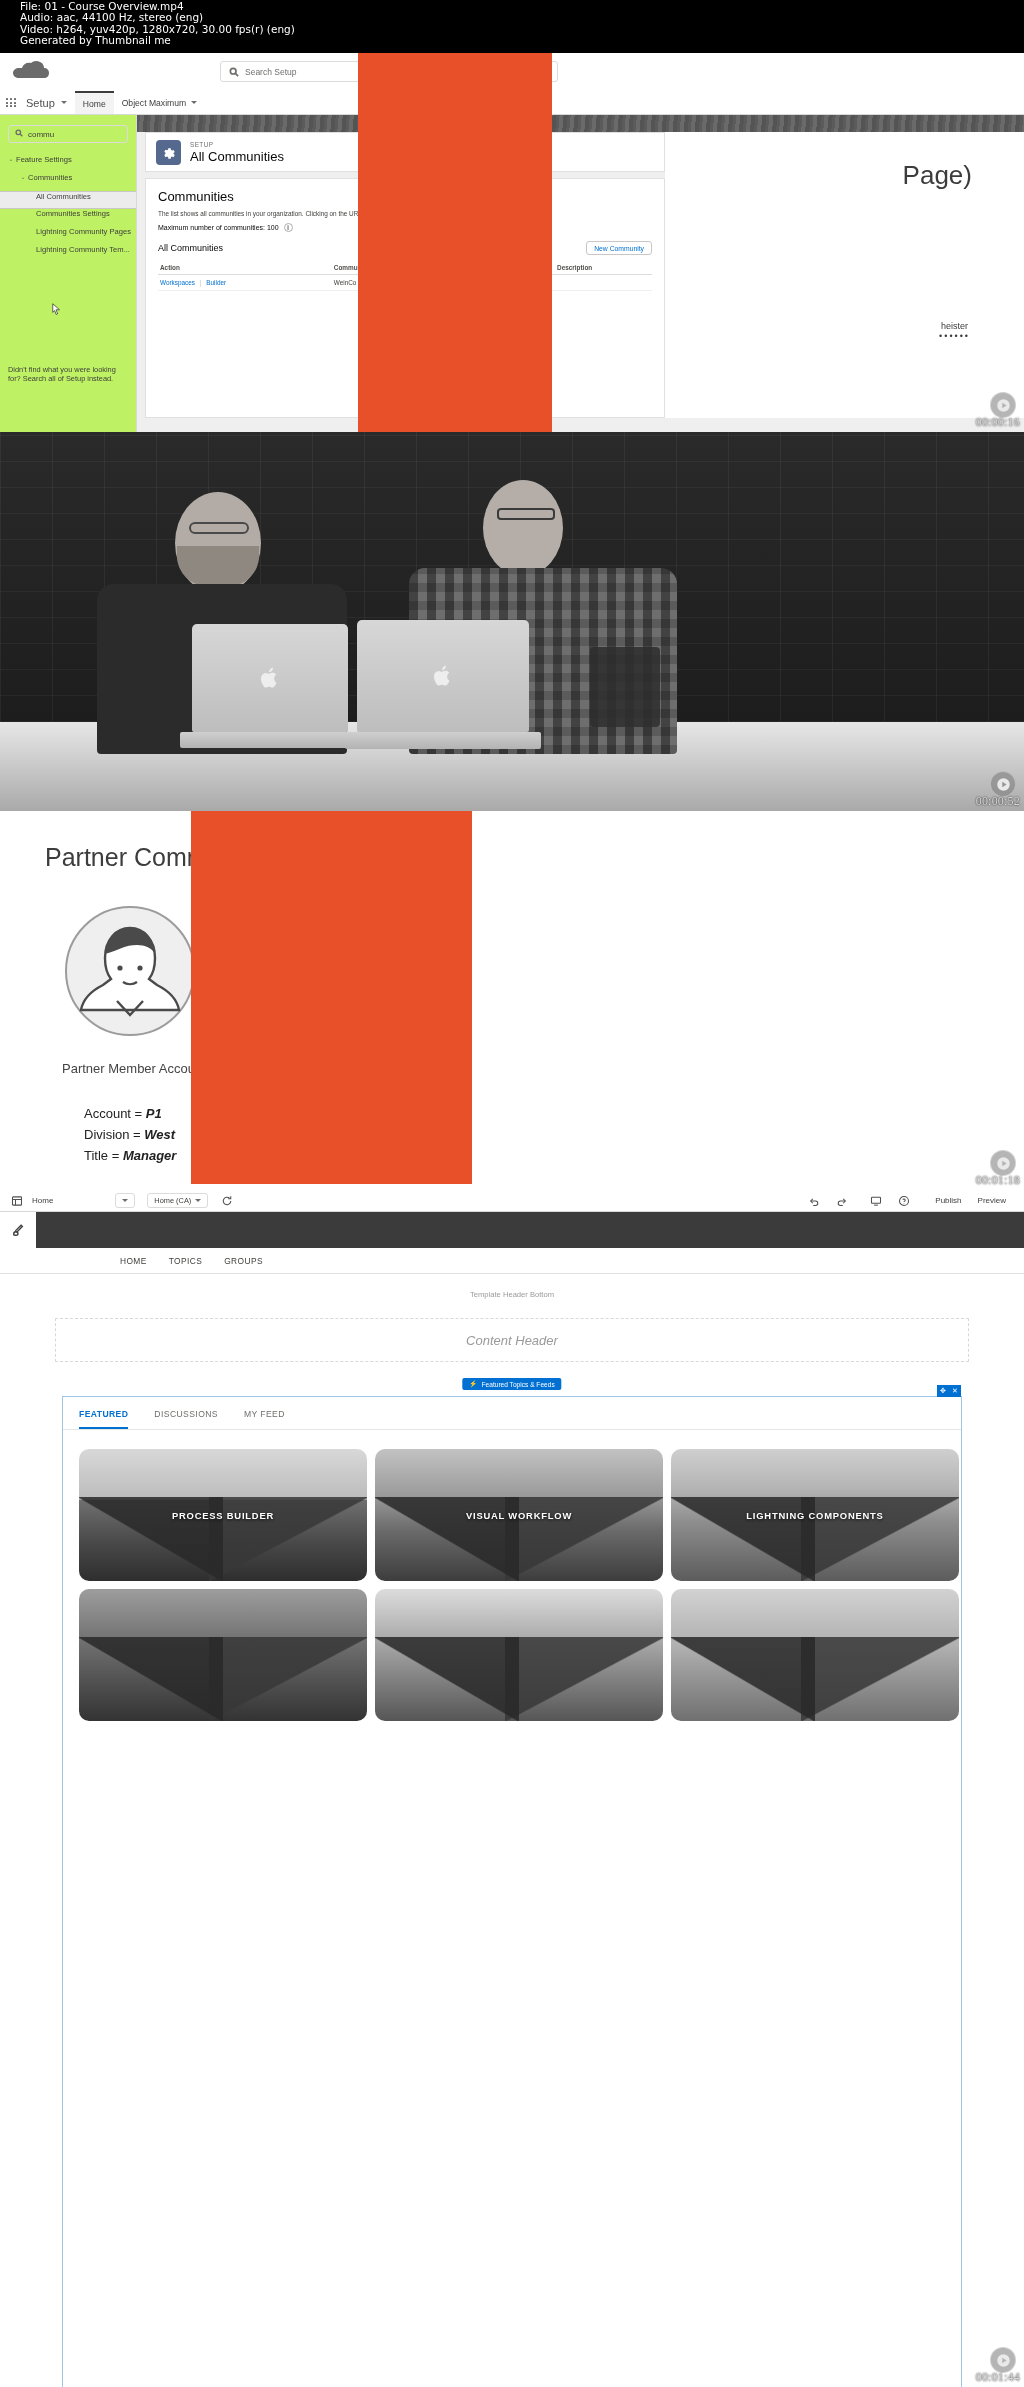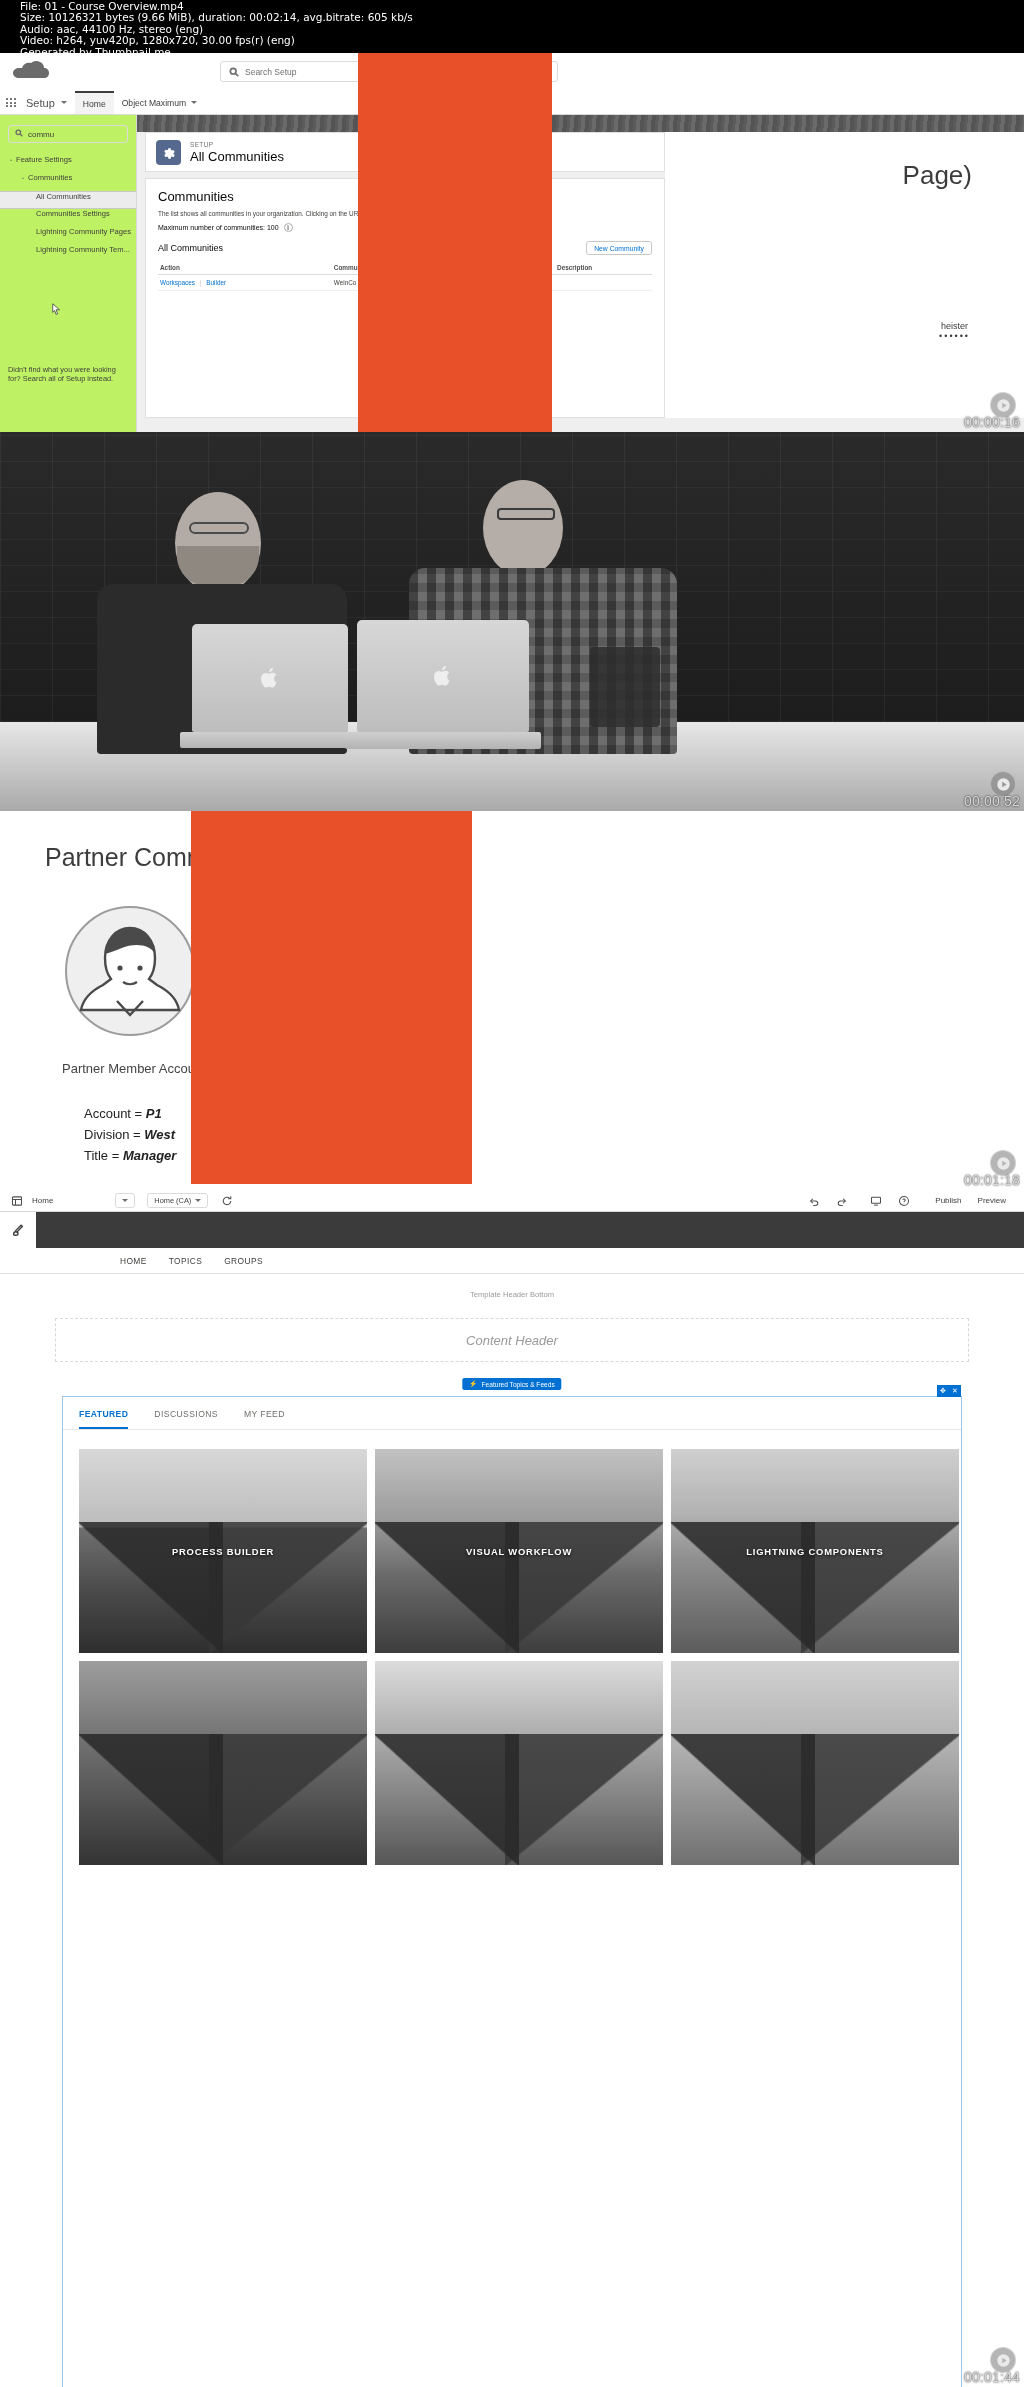--- a/index.html
+++ b/index.html
@@ -23,22 +23,22 @@
 
   
   .frame { position: absolute; left: 0; width: 1024px; overflow: hidden; background: #fff; }
   .frame-1 { top: 53px;   height: 379px; }
   .frame-2 { top: 432px;  height: 379px; background:#6d6d6d; }
   .frame-3 { top: 811px;  height: 379px; }
   .frame-4 { top: 1190px; height: 1197px; }
 
   .ts {
     position: absolute; right: 4px; bottom: 2px;
-    color: #d8d8d8; font-family: Liberation Sans, sans-serif;
-    font-size: 14px; letter-spacing: .2px; text-shadow: 0 0 2px #000;
+    color: #d8d8d8; font-family: Liberation Serif, serif;
+    font-size: 12px; letter-spacing: .2px; text-shadow: 0 0 2px #000;
   }
   .playbadge {
     position: absolute; right: 8px; bottom: 14px;
     width: 26px; height: 26px; border-radius: 50%;
     background: rgba(120,120,120,.55); border: 1px solid rgba(255,255,255,.35);
     display: flex; align-items: center; justify-content: center;
   }
   .playbadge svg { width: 15px; height: 15px; fill: #e9e9e9; }
 
   
@@ -199,21 +199,21 @@
     border:1px solid #9cc6e8; background:#fff; }
   .panel-ctl { position:absolute; right:0; top:-12px; display:flex; gap:0; }
   .panel-ctl i { width:12px;height:12px;background:#0070d2;color:#fff;font-style:normal;
     font-size:7px;display:flex;align-items:center;justify-content:center; }
   .tabs3 { display:flex; gap:26px; padding:12px 0 0 16px; border-bottom:1px solid #e6e6e6; }
   .tabs3 span { font-size:8.6px; color:#706e6b; padding-bottom:8px; letter-spacing:.4px; }
   .tabs3 span.on { color:#0070d2; border-bottom:2px solid #0070d2; font-weight:700; }
 
   .tiles { position:absolute; left:16px; top:52px; display:grid;
     grid-template-columns:repeat(3,288px); gap:8px; }
-  .tile { position:relative; height:204px; overflow:hidden; }
+  .tile { position:relative; height:132px; overflow:hidden;border-radius:10px; }
   .tile .ph { position:absolute; inset:0; }
   .tile .cap { position:absolute; left:0; right:0; top:50%; transform:translateY(-50%);
     text-align:center; color:#fff; font-size:9.4px; letter-spacing:.8px; font-weight:700;
     text-shadow:0 1px 3px rgba(0,0,0,.8); }
 
   .ph-mountain { background:
       linear-gradient(180deg,#d8d8d8 0%,#bcbcbc 38%,#6f6f6f 39%,#4a4a4a 70%,#2e2e2e 100%); }
   .ph-canyon { background:
       linear-gradient(180deg,#cfcfcf 0%,#b4b4b4 30%,#8e8e8e 55%,#5c5c5c 100%); }
   .ph-road { background:
@@ -226,21 +226,20 @@
       linear-gradient(to top right, transparent 49%, rgba(40,40,40,.85) 50%) 0 0/50% 100% no-repeat,
       linear-gradient(to top left, transparent 49%, rgba(55,55,55,.85) 50%) 100% 0/55% 100% no-repeat; }
 </style>
 </head>
 <body>
 
 <div class="sheet">
 
   <div class="meta">
     <div>File: 01 - Course Overview.mp4</div>
-    <div>Size: 10126321 bytes (9.66 MiB), duration: 00:02:14, avg.bitrate: 605 kb/s</div>
     <div>Audio: aac, 44100 Hz, stereo (eng)</div>
     <div>Video: h264, yuv420p, 1280x720, 30.00 fps(r) (eng)</div>
     <div>Generated by Thumbnail me</div>
   </div>
 
   <div class="frame frame-1">
 
     <div class="sf-header">
       <div class="sf-cloud">
         <svg viewBox="0 0 40 26">

